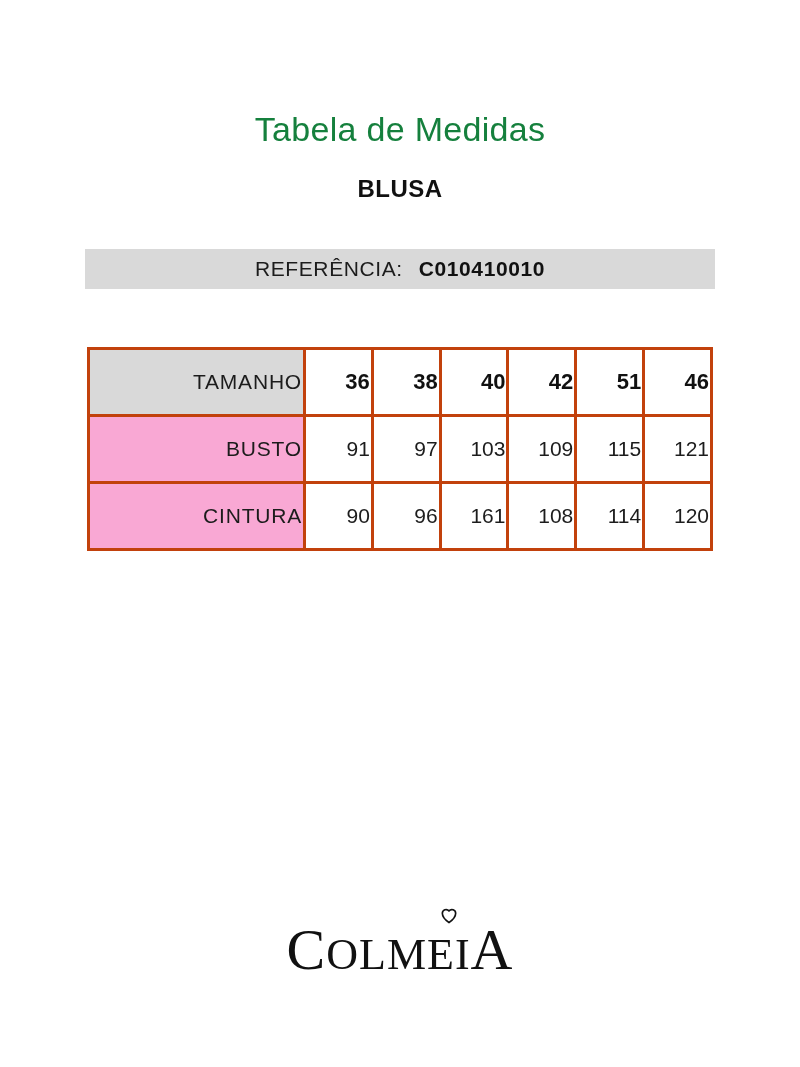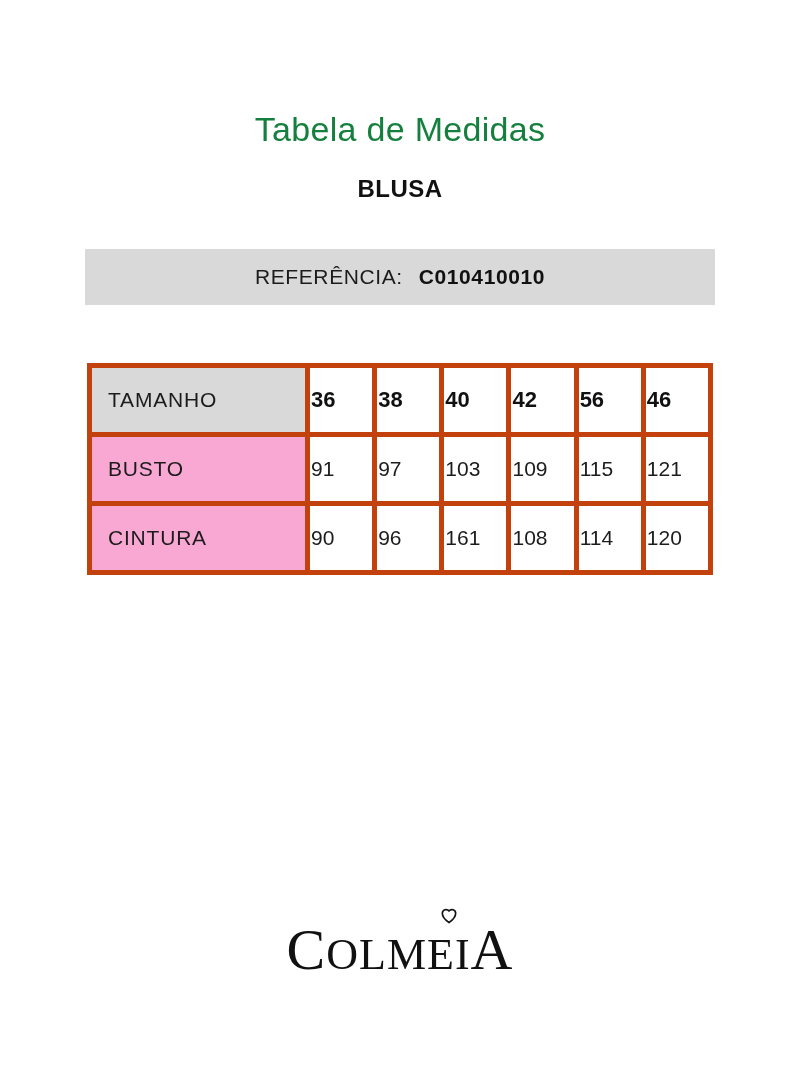--- a/index.html
+++ b/index.html
@@ -39,21 +39,21 @@
     font-size: 24px;
     font-weight: 700;
     letter-spacing: 0.5px;
     color: #111111;
     text-align: center;
   }
 
   .reference-bar {
     margin-top: 46px;
     width: 630px;
-    height: 56px;
+    height: 40px;
     background: #d9d9d9;
     display: flex;
     align-items: center;
     justify-content: center;
     gap: 16px;
   }
   .reference-label {
     font-size: 21px;
     font-weight: 400;
     letter-spacing: 0.6px;
@@ -70,23 +70,23 @@
     margin-top: 58px;
     width: 626px;
   }
 
   table.size-table {
     border-collapse: collapse;
     width: 100%;
     table-layout: fixed;
   }
   table.size-table td {
-    border: 5px solid #c2410c;
+    border: 3px solid #c2410c;
     height: 62px;
-    text-align: left;
+    text-align: right;
     vertical-align: middle;
     font-size: 21px;
     font-weight: 400;
     color: #1c1c1c;
   }
   td.row-head {
     background: #f9a8d4;
     text-align: left;
     padding-left: 16px;
     width: 196px;
@@ -149,21 +149,21 @@
 
   <div class="table-wrap">
     <table class="size-table">
       <tbody>
         <tr class="head-row">
           <td class="row-head">TAMANHO</td>
           <td class="size-cell">36</td>
           <td class="size-cell">38</td>
           <td class="size-cell">40</td>
           <td class="size-cell">42</td>
-          <td class="size-cell">56</td>
+          <td class="size-cell">51</td>
           <td class="size-cell">46</td>
         </tr>
         <tr>
           <td class="row-head">BUSTO</td>
           <td>91</td>
           <td>97</td>
           <td>103</td>
           <td>109</td>
           <td>115</td>
           <td>121</td>

